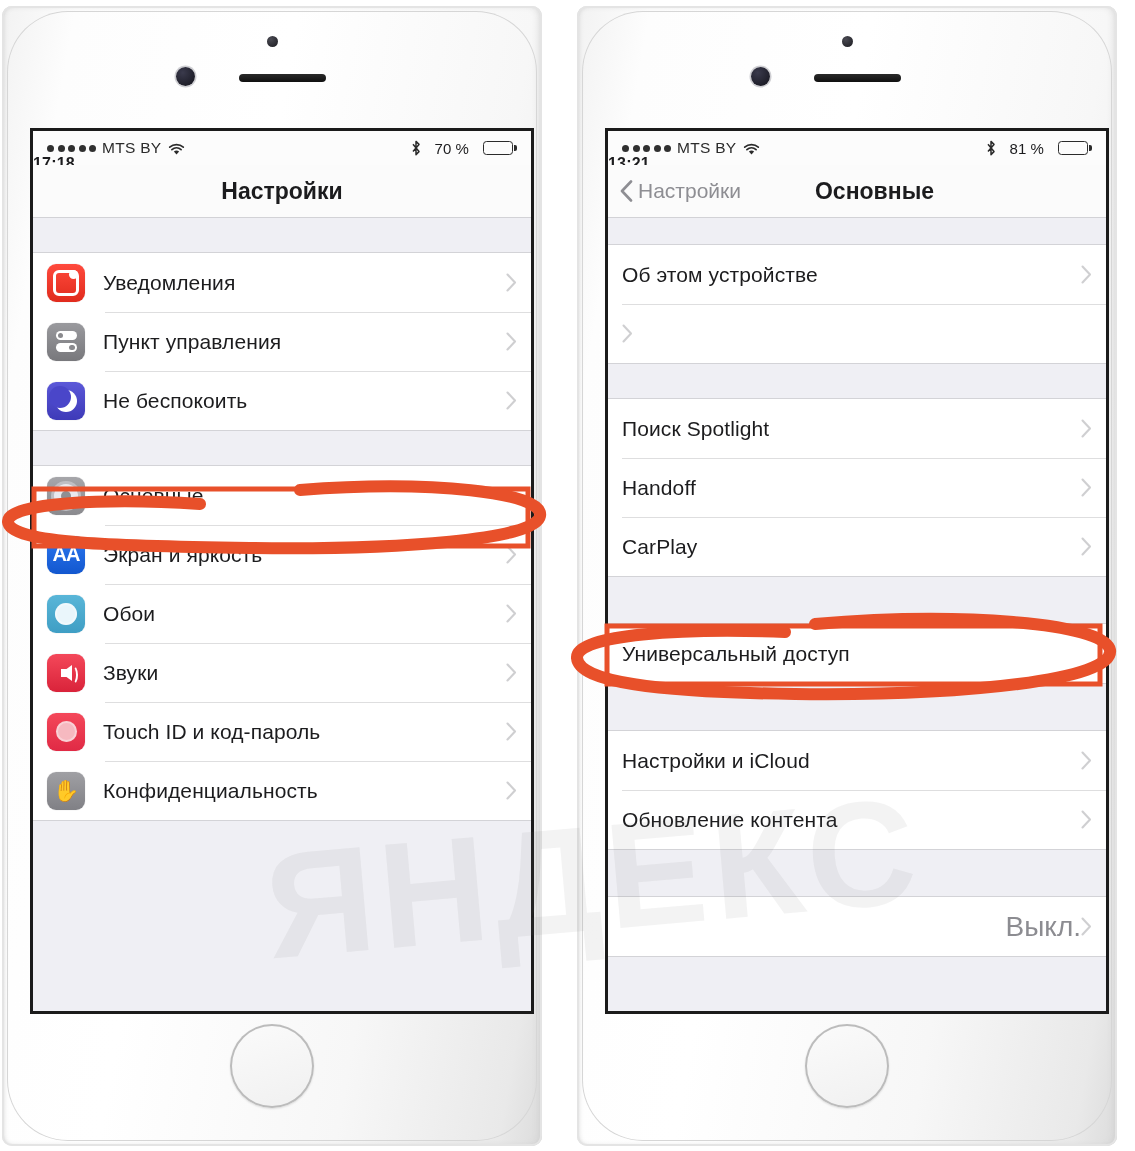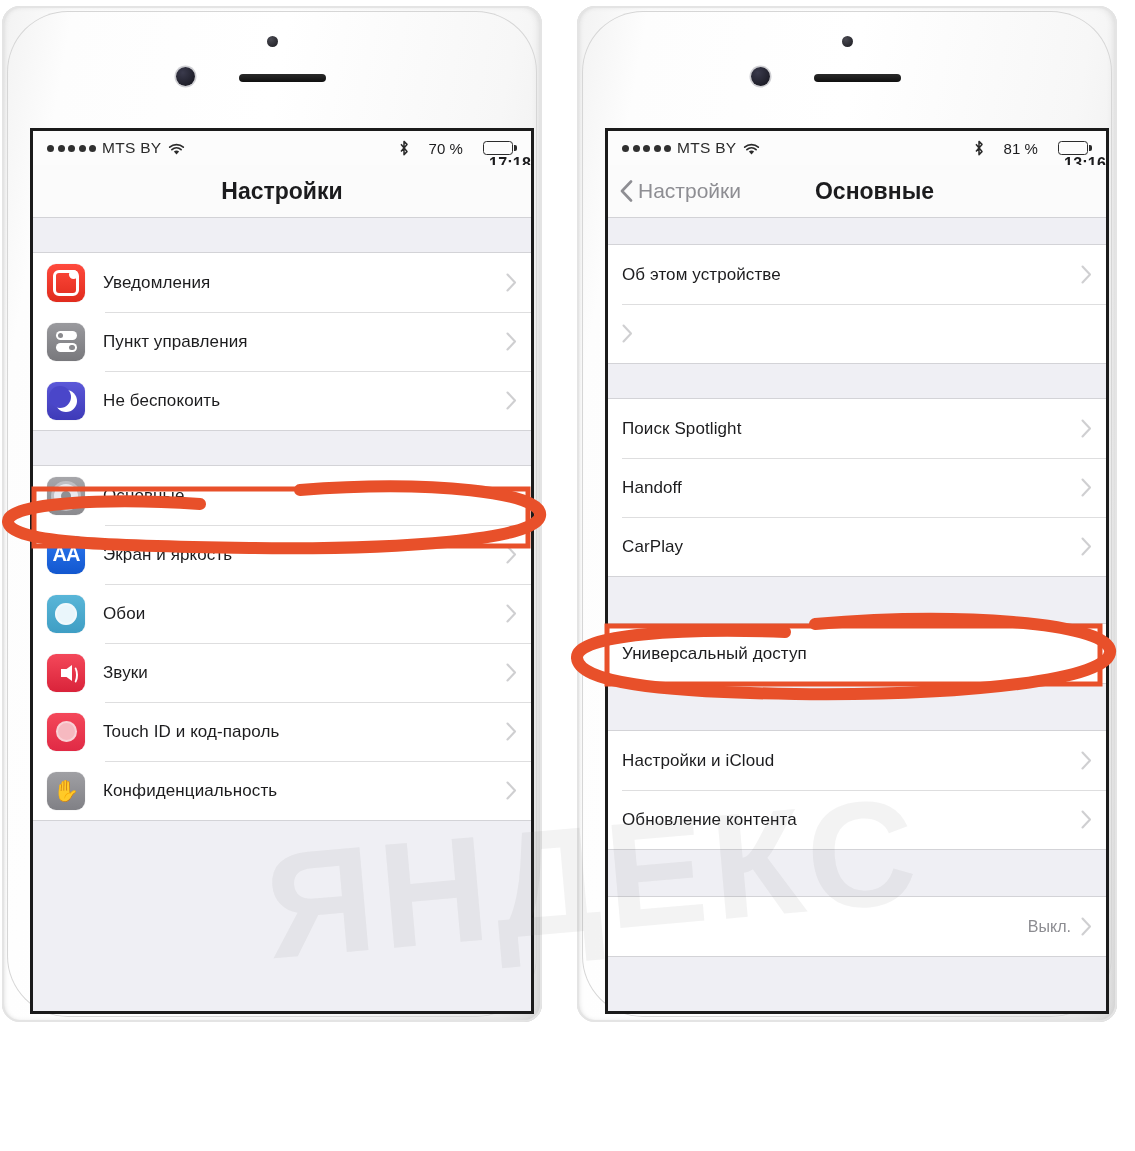--- a/index.html
+++ b/index.html
@@ -9,22 +9,22 @@
     font-family:"Liberation Sans","DejaVu Sans",sans-serif;
     overflow:hidden;
     position:relative;
   }
   #stage{position:absolute;inset:0;display:flex;}
 
   
   .phone{
     position:absolute;
     top:6px;
-    width:540px;height:1016px;
-    border-radius:18px;
+    width:540px;height:1140px;
+    border-radius:10px;
     background:linear-gradient(100deg,#f2f2f2 0%,#fdfdfd 10%,#ffffff 40%,#f7f7f7 72%,#e9e9e9 94%,#dcdcdc 100%);
     box-shadow:inset 0 0 0 2px #e4e4e4, inset 3px 0 6px -3px #bdbdbd, inset -4px 0 8px -3px #c9c9c9;
   }
   .phone.left{left:2px;}
   .phone.right{left:577px;}
   .phone .rim{
     position:absolute;inset:5px;border-radius:61px;
     box-shadow:inset 0 0 0 1px #d6d6d6;
     pointer-events:none;
   }
@@ -55,22 +55,22 @@
   .statusbar{
     height:34px;flex:0 0 34px;background:#fcfcfc;
     display:flex;align-items:center;padding:0 14px;
     font-size:16px;color:#1c1c1e;position:relative;
   }
   .sb-left{display:flex;align-items:center;gap:6px;}
   .dots{display:flex;gap:3.5px;align-items:center;}
   .dots i{width:7px;height:7px;border-radius:50%;background:#303030;display:block;}
   .carrier{font-size:15.5px;letter-spacing:.3px;color:#2b2b2b;}
   .wifi{display:inline-block;width:17px;height:13px;position:relative;}
-  .sb-center{position:absolute;left:0;right:0;text-align:right;font-weight:700;font-size:16px;letter-spacing:.2px;margin-top:32px;}
-  .sb-right{margin-left:auto;display:flex;align-items:center;gap:20px;font-size:15px;}
+  .sb-center{position:absolute;left:0;right:0;text-align:left;font-weight:700;font-size:16px;letter-spacing:.2px;margin-top:32px;}
+  .sb-right{margin-left:auto;display:flex;align-items:center;gap:14px;font-size:15px;}
   .bt{width:10px;height:16px;display:block;}
   .battery{display:flex;align-items:center;}
   .battery .body{width:30px;height:14px;border:1.7px solid #2b2b2b;border-radius:3.5px;padding:1.6px;box-sizing:border-box;}
   .battery .fill{height:100%;background:#1d1d1d;border-radius:1.5px;}
   .battery .cap{width:2.6px;height:6px;background:#2b2b2b;border-radius:0 2px 2px 0;margin-left:1.6px;}
 
   
   .navbar{
     flex:0 0 52px;background:#fbfbfb;position:relative;
     display:flex;align-items:center;padding:0 12px;
@@ -93,23 +93,23 @@
   }
   .row + .row::before{
     content:"";position:absolute;left:72px;right:0;top:0;height:1px;background:#dededf;
   }
   .row.noicon + .row.noicon::before{left:14px;}
   .row .ic{
     width:38px;height:38px;border-radius:9px;flex:0 0 38px;margin-right:18px;
     position:relative;overflow:hidden;display:flex;align-items:center;justify-content:center;
     box-shadow:0 0 0 .5px rgba(0,0,0,.06);
   }
-  .row .label{font-size:17px;color:#1c1c1e;letter-spacing:.1px;flex:1 1 auto;}
+  .row .label{font-size:21px;color:#1c1c1e;letter-spacing:.1px;flex:1 1 auto;}
   .row.noicon .label{padding-left:0;}
-  .row .value{font-size:16px;color:#8c8c91;margin-right:10px;}
+  .row .value{font-size:28px;color:#8c8c91;}
   .chev{width:11px;height:19px;flex:0 0 11px;opacity:.42;}
 
   
   .ic-notif{background:linear-gradient(180deg,#ff4a3d,#e02b1d);}
   .ic-notif .sq{width:20px;height:20px;border:3px solid #fff;border-radius:6px;}
   .ic-notif .dot{position:absolute;top:6px;right:7px;width:9px;height:9px;border-radius:50%;background:#fff;}
   .ic-cc{background:linear-gradient(180deg,#9a9a9e,#78787c);flex-direction:column;gap:3px;}
   .ic-cc .sw{width:21px;height:9px;border-radius:5px;background:#fff;position:relative;}
   .ic-cc .sw i{position:absolute;top:1.6px;width:5.8px;height:5.8px;border-radius:50%;background:#8a8a8e;}
   .ic-cc .sw.a i{left:2px;} .ic-cc .sw.b i{right:2px;}
@@ -315,21 +315,21 @@
             </span>
           <span class="carrier">MTS BY</span>
           <span class="wifi">
             <svg viewBox="0 0 17 13" width="17" height="13">
                 <path d="M8.5 11.6 5.9 8.6a4 4 0 0 1 5.2 0z" fill="#2b2b2b"></path>
                 <path d="M3.9 6.6a7 7 0 0 1 9.2 0" stroke="#2b2b2b" stroke-width="1.7" fill="none" stroke-linecap="round"></path>
                 <path d="M1.7 4.1a10.4 10.4 0 0 1 13.6 0" stroke="#2b2b2b" stroke-width="1.7" fill="none" stroke-linecap="round"></path>
               </svg>
           </span>
         </div>
-        <div class="sb-center">13:16</div>
+        <div class="sb-center">13:21</div>
         <div class="sb-right">
           <span class="bt">
             <svg viewBox="0 0 10 16" width="10" height="16">
                 <path d="M2 4.3 8 11.6 5 14.6V1.4l3 3L2 11.6" stroke="#2b2b2b" stroke-width="1.5" fill="none" stroke-linejoin="round"></path>
               </svg>
           </span>
           <span>81 %</span>
           <span class="battery">
             <span class="body"><span class="fill" id="batt-r" style="width: 81%;"></span></span>
               <span class="cap"></span>

